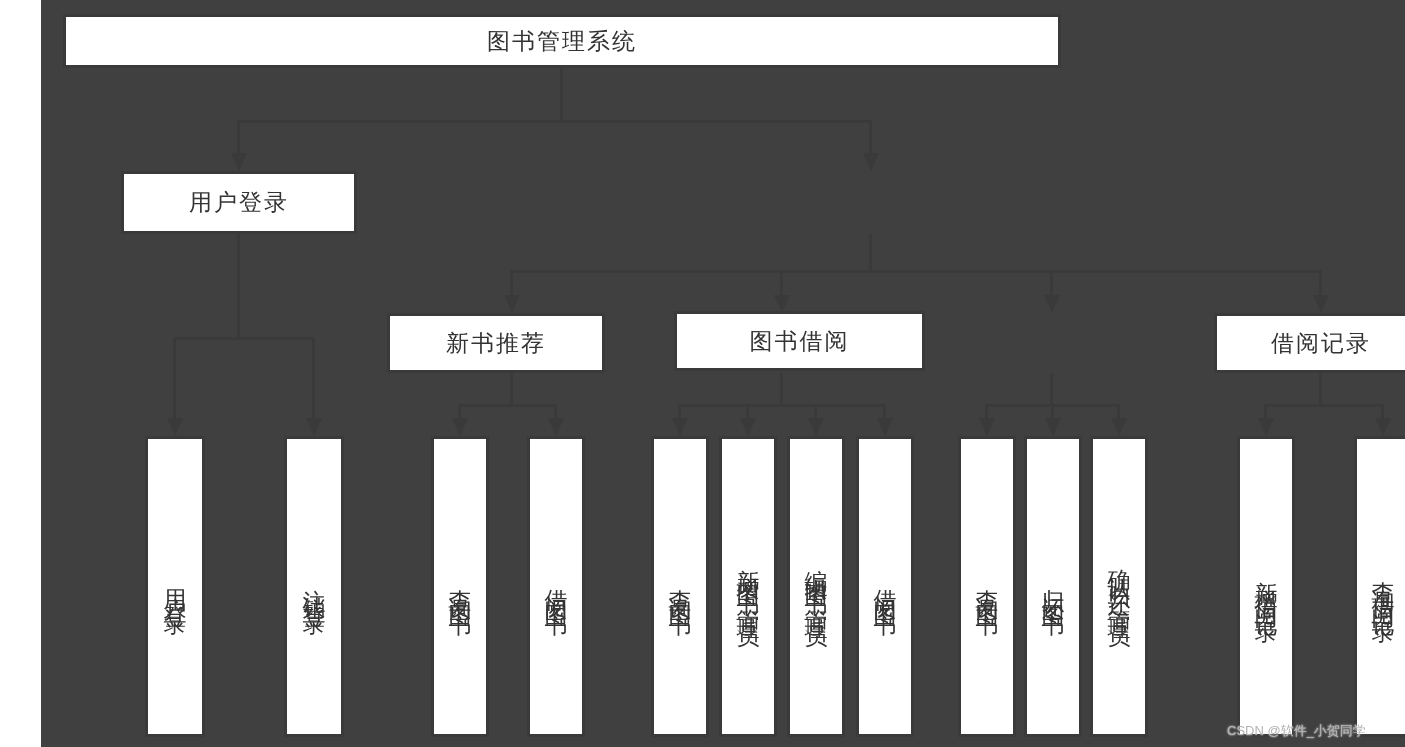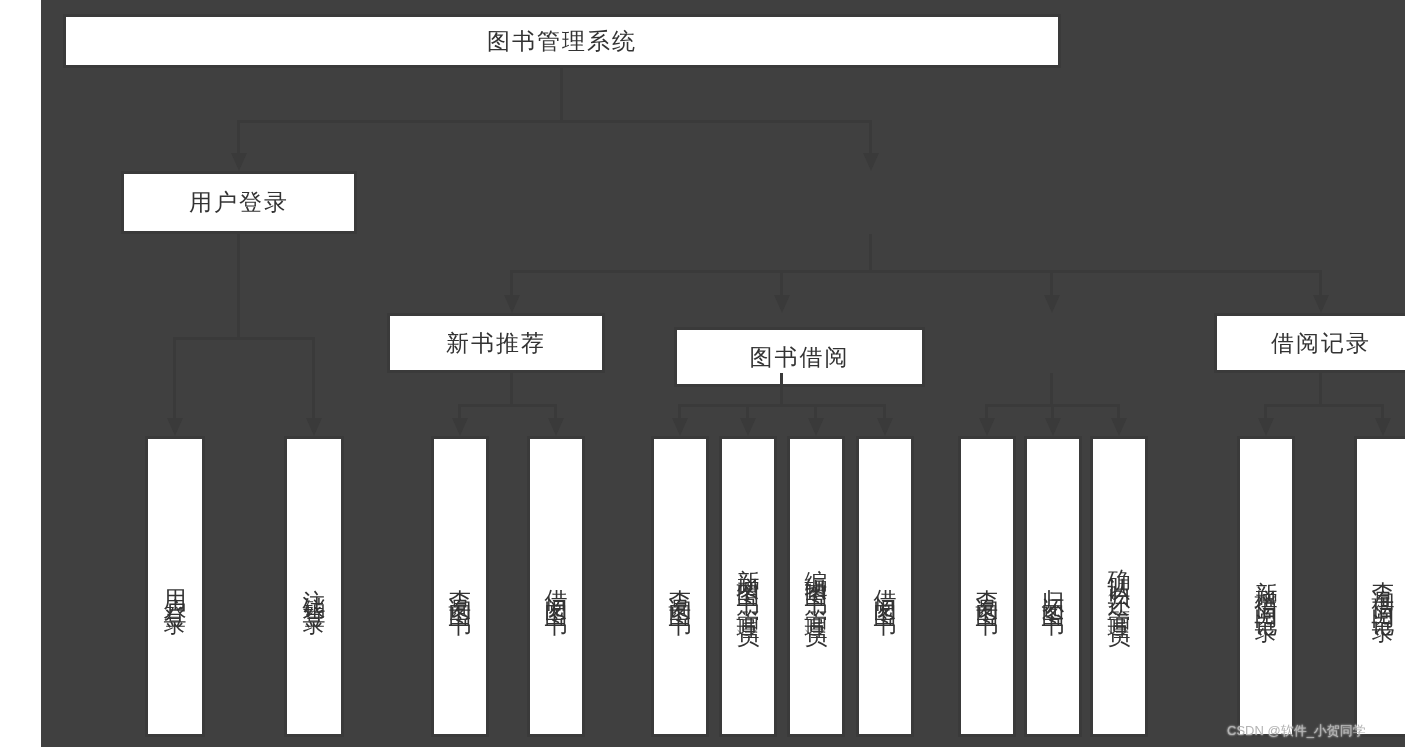--- a/index.html
+++ b/index.html
@@ -89,21 +89,21 @@
   <div class="vline" style="left:1009px;top:270px;height:26px;"></div>
   <div class="vline" style="left:1278px;top:270px;height:26px;"></div>
   <div class="arrow" style="left:463px;top:295px;"></div>
   <div class="arrow" style="left:733px;top:295px;"></div>
   <div class="arrow" style="left:1003px;top:295px;"></div>
   <div class="arrow" style="left:1272px;top:295px;"></div>
 
   <div class="box" style="left:346px;top:313px;width:218px;height:60px;">
     <span>新书推荐</span>
   </div>
-  <div class="box" style="left:633px;top:327px;width:251px;height:60px;">
+  <div class="box" style="left:633px;top:311px;width:251px;height:60px;">
     <span>图书借阅</span>
   </div>
   <div class="box" style="left:1173px;top:313px;width:214px;height:60px;">
     <span>借阅记录</span>
   </div>
 
   <div class="vline" style="left:469px;top:373px;height:34px;"></div>
   <div class="hline" style="left:417px;top:404px;width:99px;"></div>
   <div class="vline" style="left:417px;top:404px;height:15px;"></div>
   <div class="vline" style="left:513px;top:404px;height:15px;"></div>

